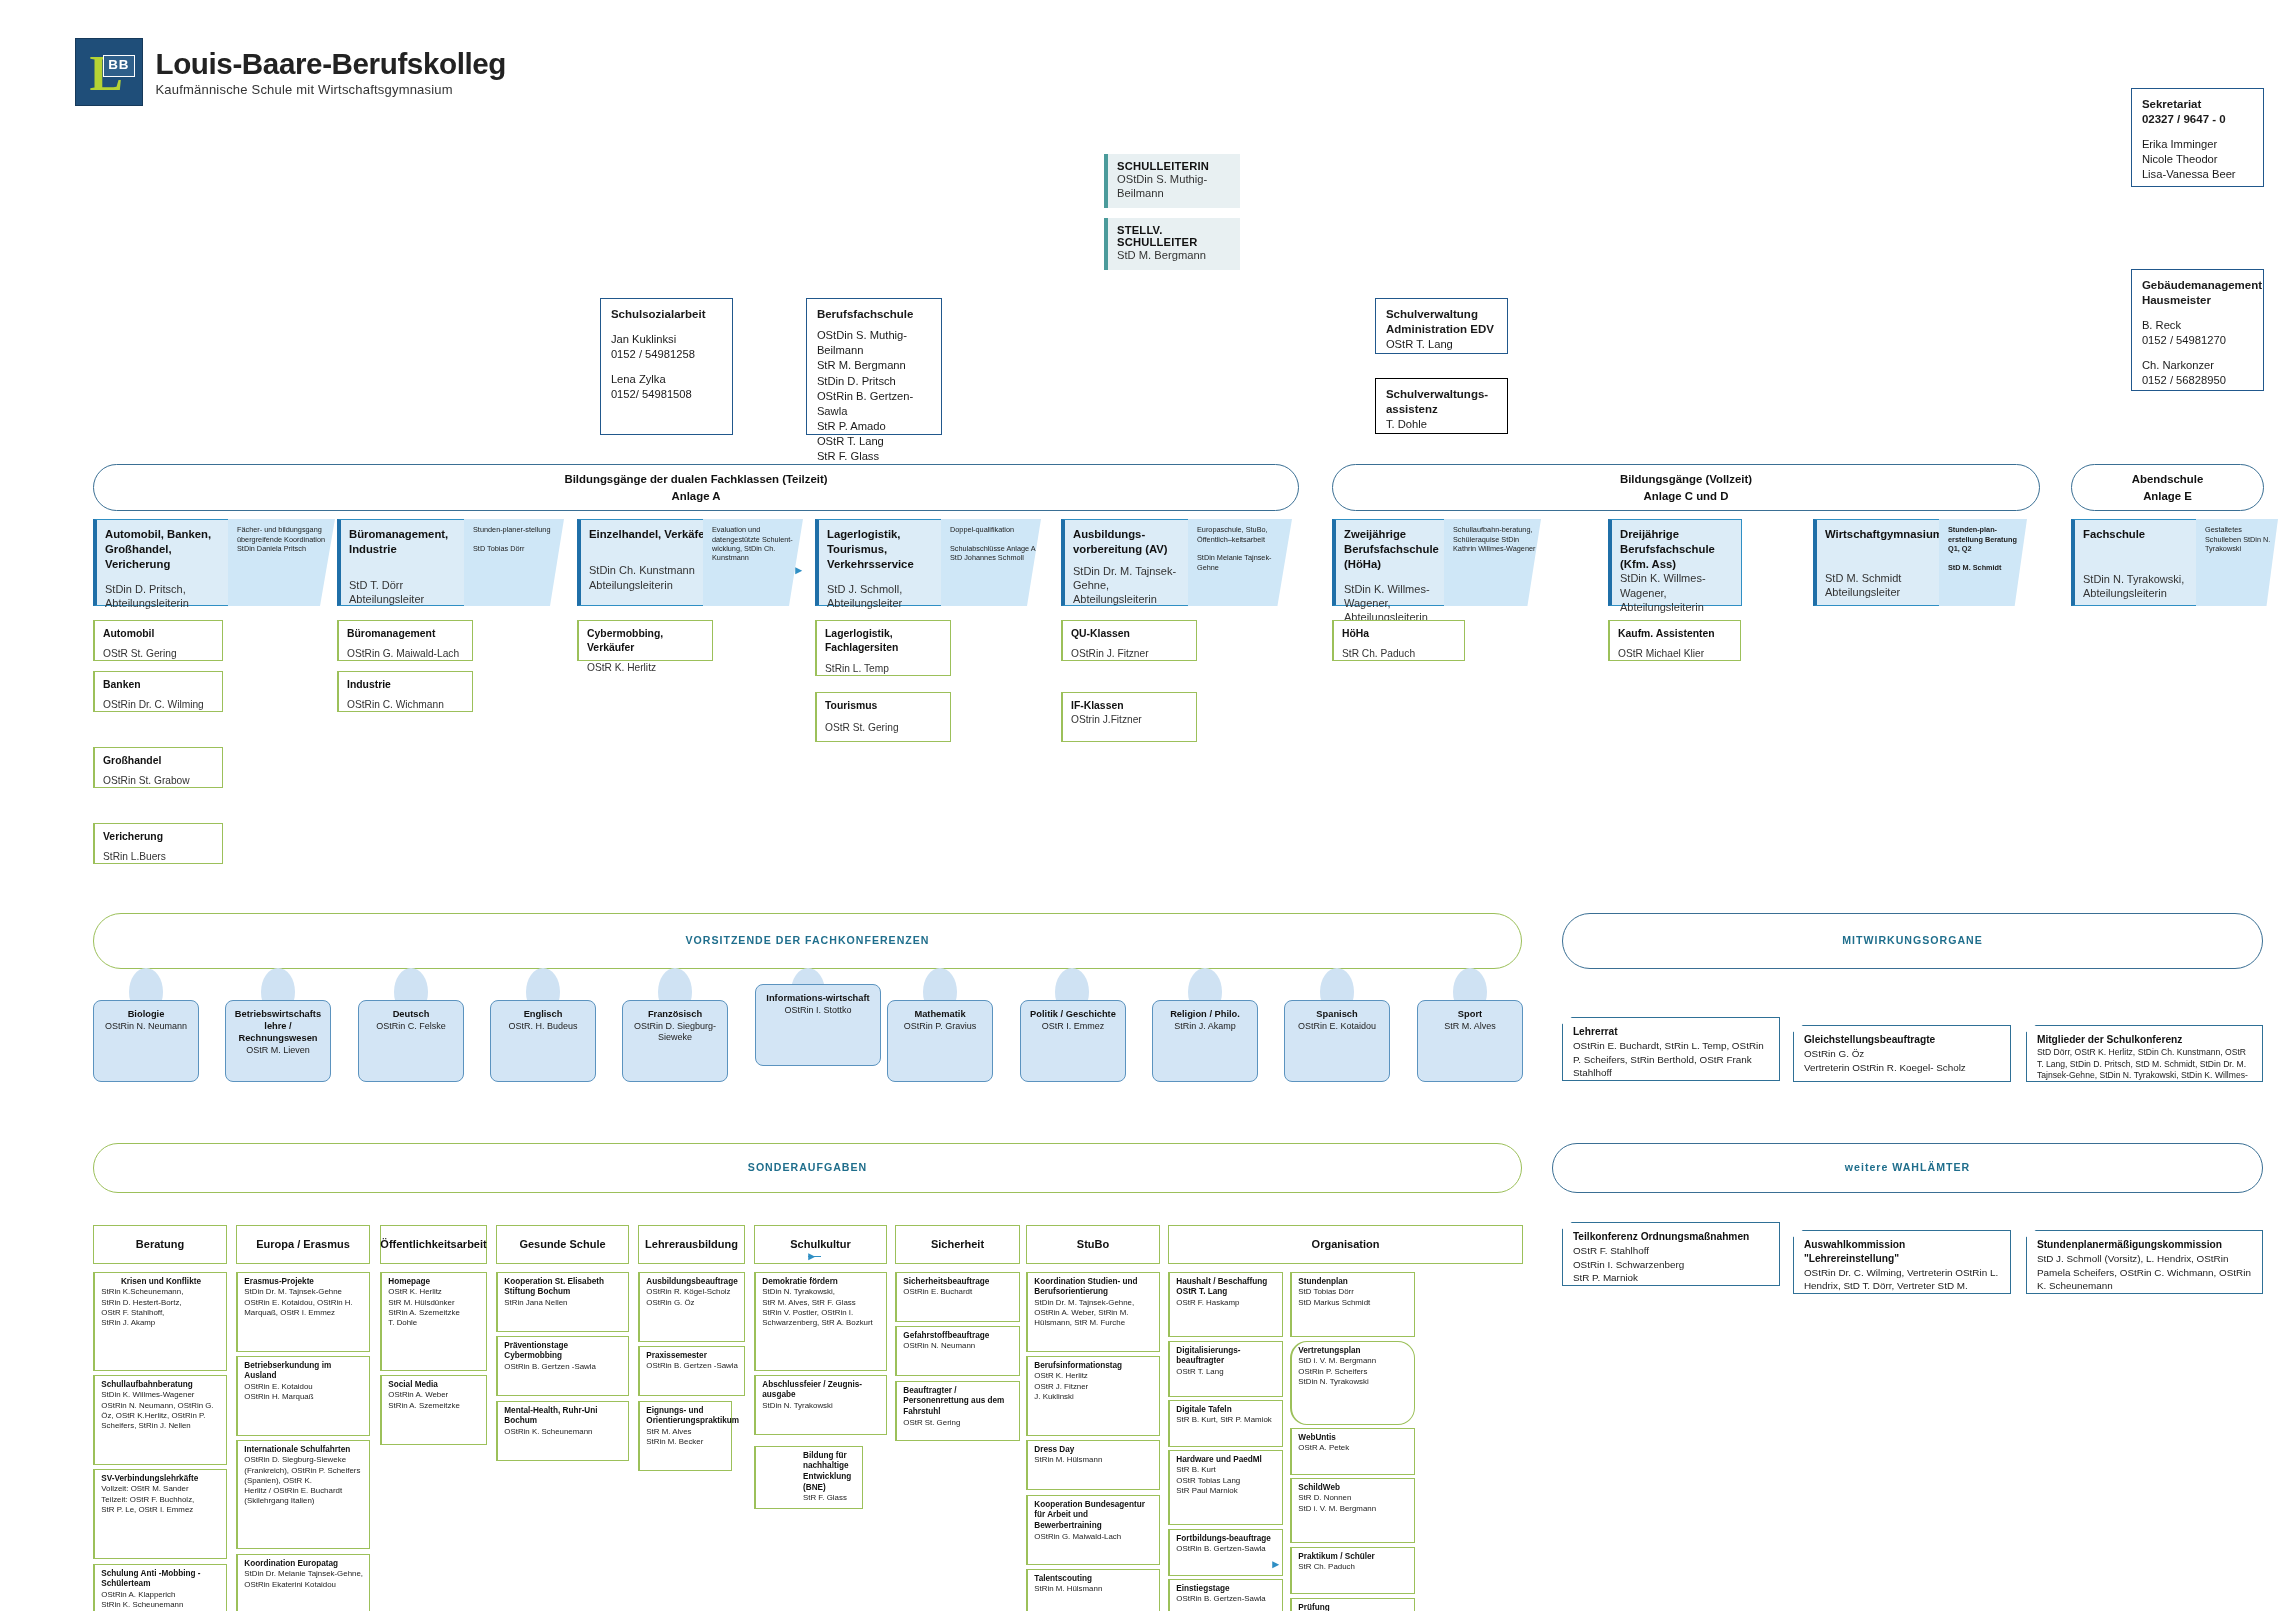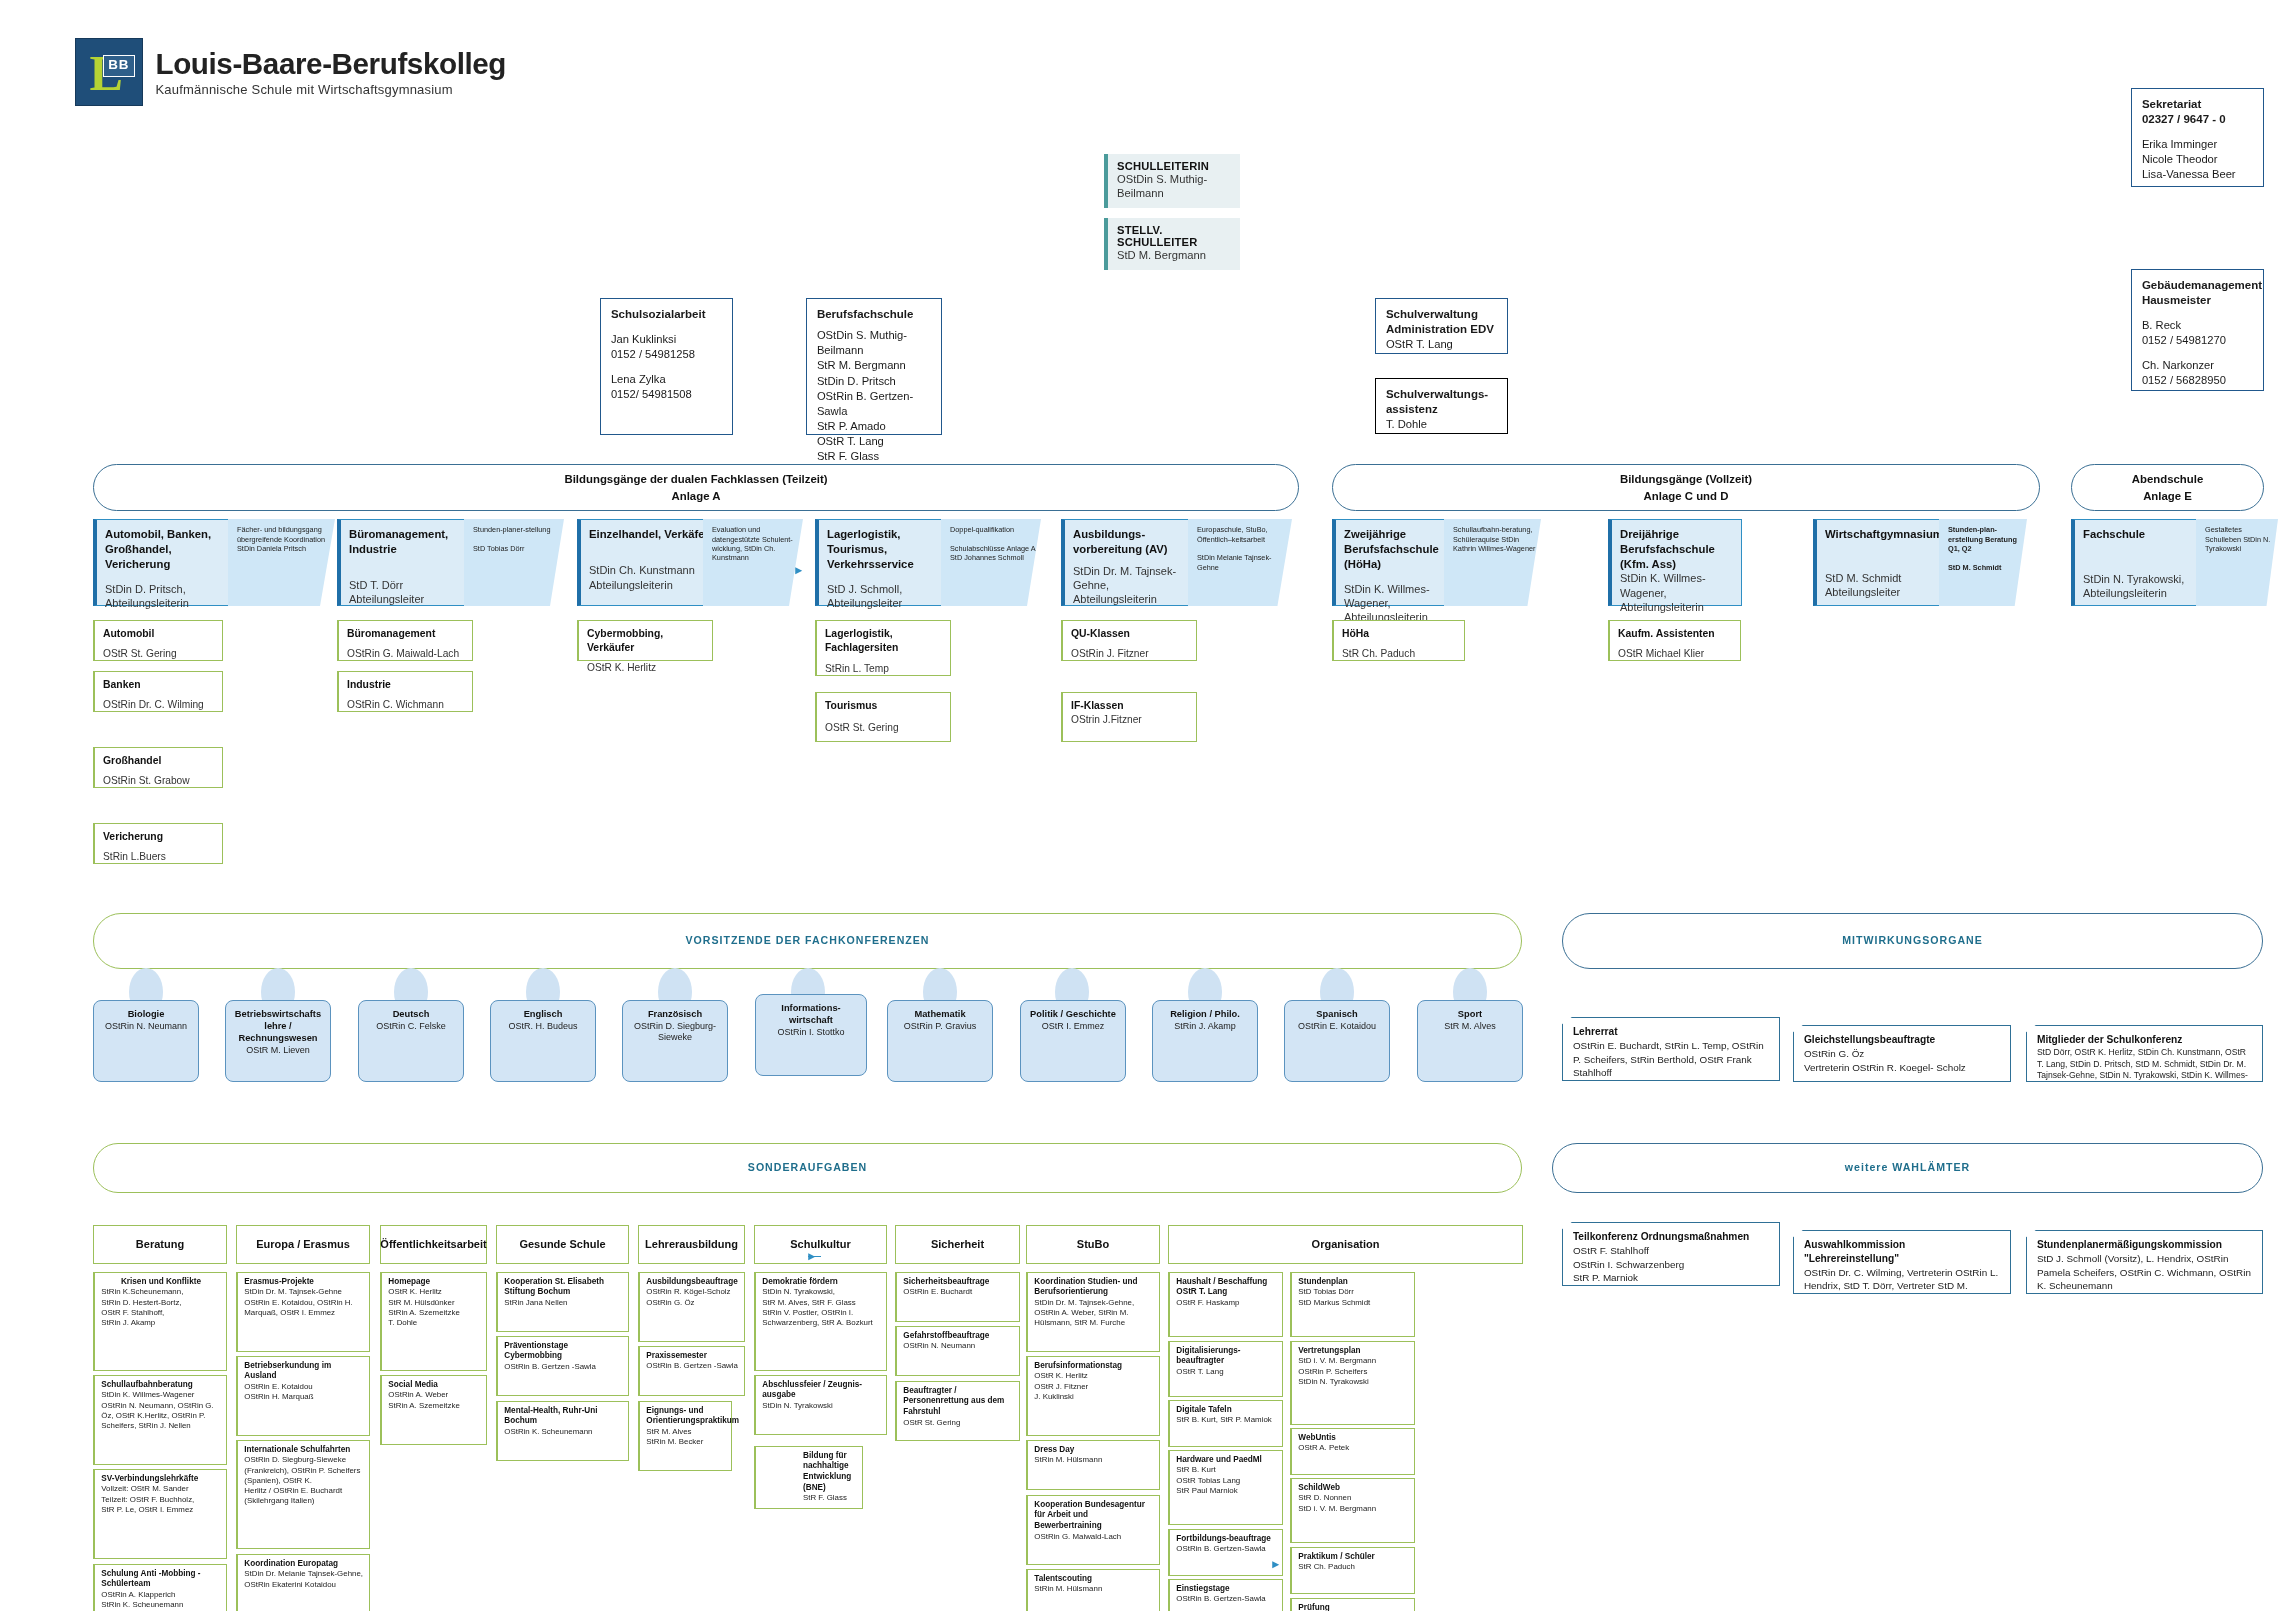--- a/index.html
+++ b/index.html
@@ -384,21 +384,21 @@
     <div class="fach-card abs" style="left: 397px; top: 32px; width: 106px; height: 82px;">
       <div class="fn">Englisch</div>
       <div class="fp">OStR. H. Budeus</div>
     </div>
     <div class="fach-stem abs" style="left: 565px; top: 0px;"></div>
     <div class="fach-card abs" style="left: 529px; top: 32px; width: 106px; height: 82px;">
       <div class="fn">Französisch</div>
       <div class="fp">OStRin D. Siegburg-Sieweke</div>
     </div>
     <div class="fach-stem abs" style="left: 698px; top: 0px;"></div>
-    <div class="fach-card abs" style="left: 662px; top: 26px; width: 112px; height: 82px; align-items: center;">
+    <div class="fach-card abs" style="left: 662px; top: 16px; width: 126px; height: 82px; align-items: center;">
       <div class="fn">Informations-wirtschaft</div>
       <div class="fp">OStRin I. Stottko</div>
     </div>
     <div class="fach-stem abs" style="left: 830px; top: 0px;"></div>
     <div class="fach-card abs" style="left: 794px; top: 32px; width: 106px; height: 82px;">
       <div class="fn">Mathematik</div>
       <div class="fp">OStRin P. Gravius</div>
     </div>
     <div class="fach-stem abs" style="left: 962px; top: 0px;"></div>
     <div class="fach-card abs" style="left: 927px; top: 32px; width: 106px; height: 82px;">
@@ -642,21 +642,21 @@
     </div>
     <div class="sa-item abs" style="left: 1075px; top: 354px; width: 115px; min-height: 47px;">
       <div class="in" style="white-space: pre-line;">Einstiegstage</div>
       <div class="ip" style="white-space: pre-line;">OStRin B. Gertzen-Sawla</div>
     </div>
     <div class="sa-item abs" style="left: 1197px; top: 47px; width: 125px; min-height: 65px;">
       <div class="in" style="white-space: pre-line;">Stundenplan</div>
       <div class="ip" style="white-space: pre-line;">StD Tobias Dörr
 StD Markus Schmidt</div>
     </div>
-    <div class="sa-item abs" style="left: 1197px; top: 116px; width: 125px; min-height: 84px;">
+    <div class="sa-item abs" style="left: 1197px; top: 116px; width: 125px; min-height: 84px; border-radius: 17px;">
       <div class="in" style="white-space: pre-line;">Vertretungsplan</div>
       <div class="ip" style="white-space: pre-line;">StD i. V. M. Bergmann
 OStRin P. Scheifers
 StDin N. Tyrakowski</div>
     </div>
     <div class="sa-item abs" style="left: 1197px; top: 203px; width: 125px; min-height: 47px;">
       <div class="in" style="white-space: pre-line;">WebUntis</div>
       <div class="ip" style="white-space: pre-line;">OStR A. Petek</div>
     </div>
     <div class="sa-item abs" style="left: 1197px; top: 253px; width: 125px; min-height: 65px;">

